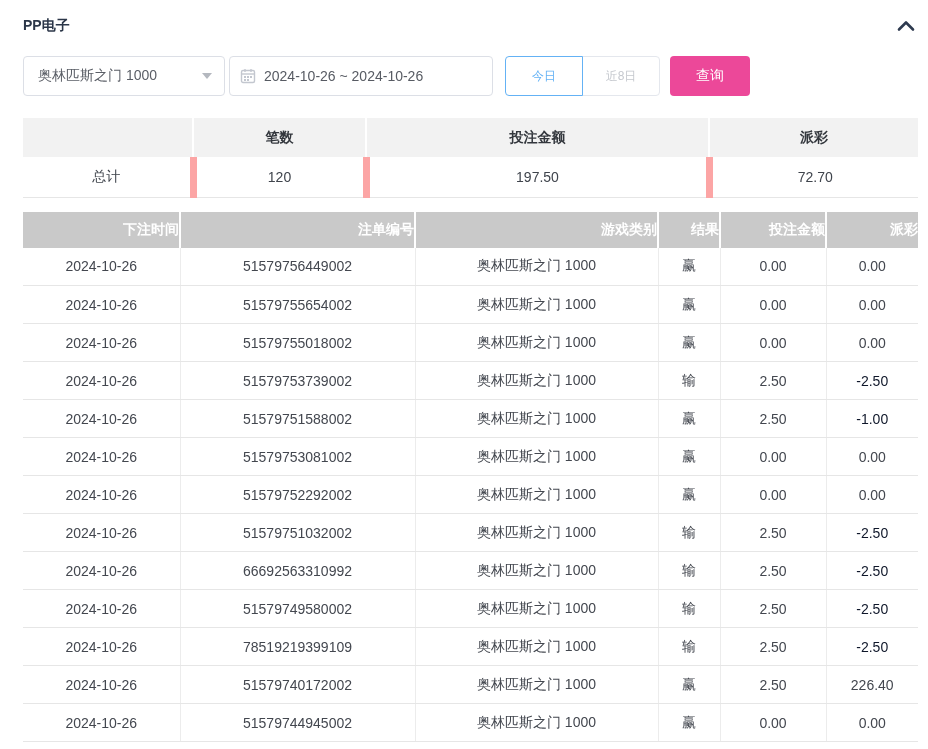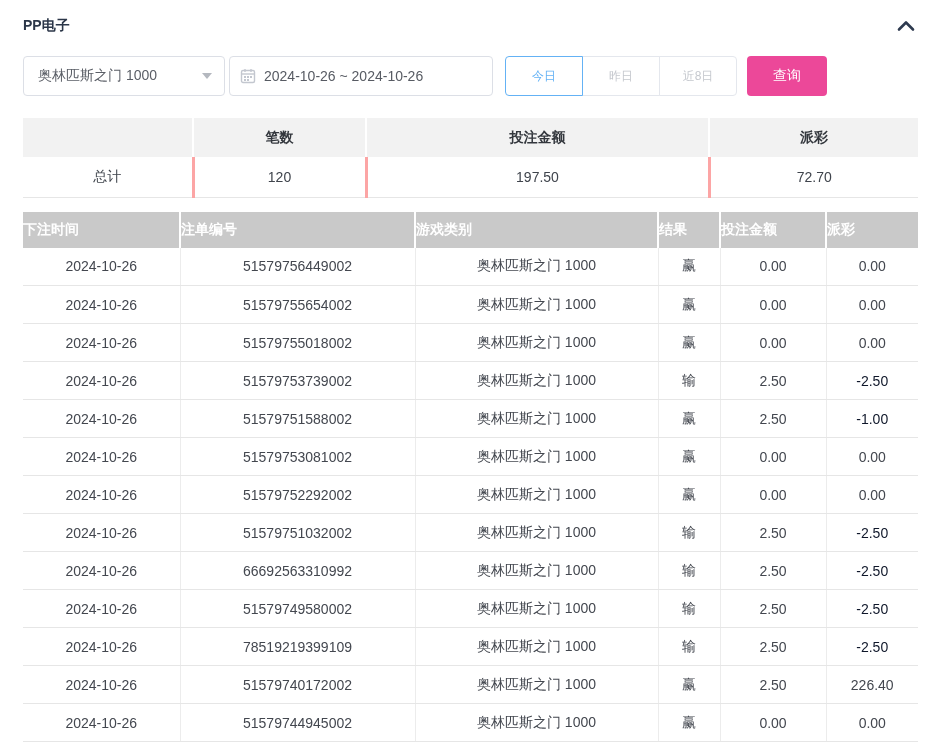--- a/index.html
+++ b/index.html
@@ -76,29 +76,29 @@
   table { border-collapse: collapse; table-layout: fixed; width: 895px; }
 
   .summary-table { margin-top: 22px; }
   .summary-table th {
     background: #f2f2f2; font-weight: bold; color: #33373d;
     height: 39px; text-align: center; border-right: 2px solid #fff;
   }
   .summary-table th:last-child { border-right: none; }
   .summary-table td {
     height: 40px; text-align: center; background: #fff;
-    border-right: 3px solid #fca5a5; border-bottom: 1px solid #e6e6e6;
+    border-right: 7px solid #fca5a5; border-bottom: 1px solid #e6e6e6;
     color: #3f444c;
   }
   .summary-table td:last-child { border-right: none; }
 
   .records-table { margin-top: 14px; }
   .records-table th {
     background: #c9c9c9; color: #fff; font-weight: bold;
-    height: 36px; text-align: left; border-right: 2px solid #fff;
+    height: 36px; text-align: right; border-right: 2px solid #fff;
     font-size: 14px;
   }
   .records-table th:last-child { border-right: none; }
   .records-table td {
     height: 38px; text-align: center; background: #fff;
     border-right: 1px solid #ececec; border-bottom: 1px solid #e6e6e6;
     color: #43474f;
   }
   .records-table td:last-child { border-right: none; }
   .records-table td.neg { color: #0f172a; }
@@ -137,21 +137,20 @@
           <rect x="10" y="8" width="2" height="2" fill="#c3c7cf"></rect>
           <rect x="4" y="11" width="2" height="2" fill="#c3c7cf"></rect>
           <rect x="7" y="11" width="2" height="2" fill="#c3c7cf"></rect>
         </svg>
       </span>
       <span class="date-text">2024-10-26 ~ 2024-10-26</span>
     </div>
 
     <div class="quick-group">
       <button class="quick-btn active">今日</button>
-      <button class="quick-btn">昨日</button>
       <button class="quick-btn">近8日</button>
     </div>
 
     <button class="search-btn">查询</button>
   </div>
 
   <table class="summary-table">
     <colgroup>
         <col style="width:170px">
         <col style="width:173px">

